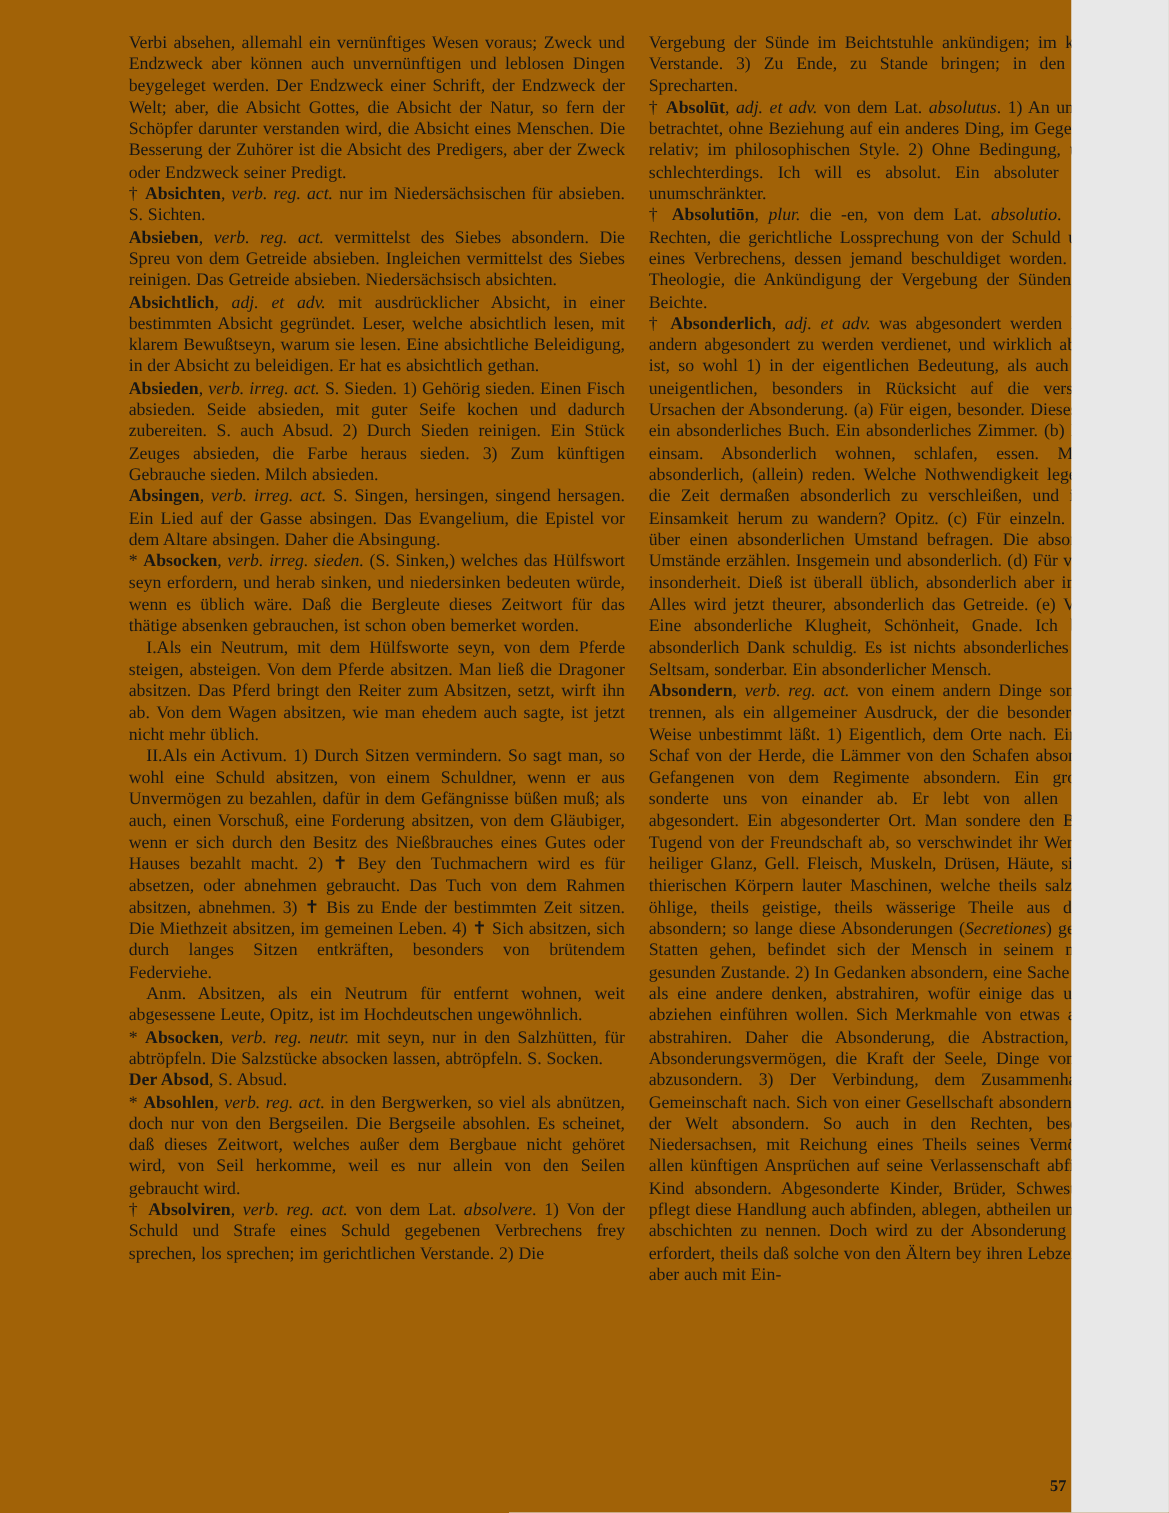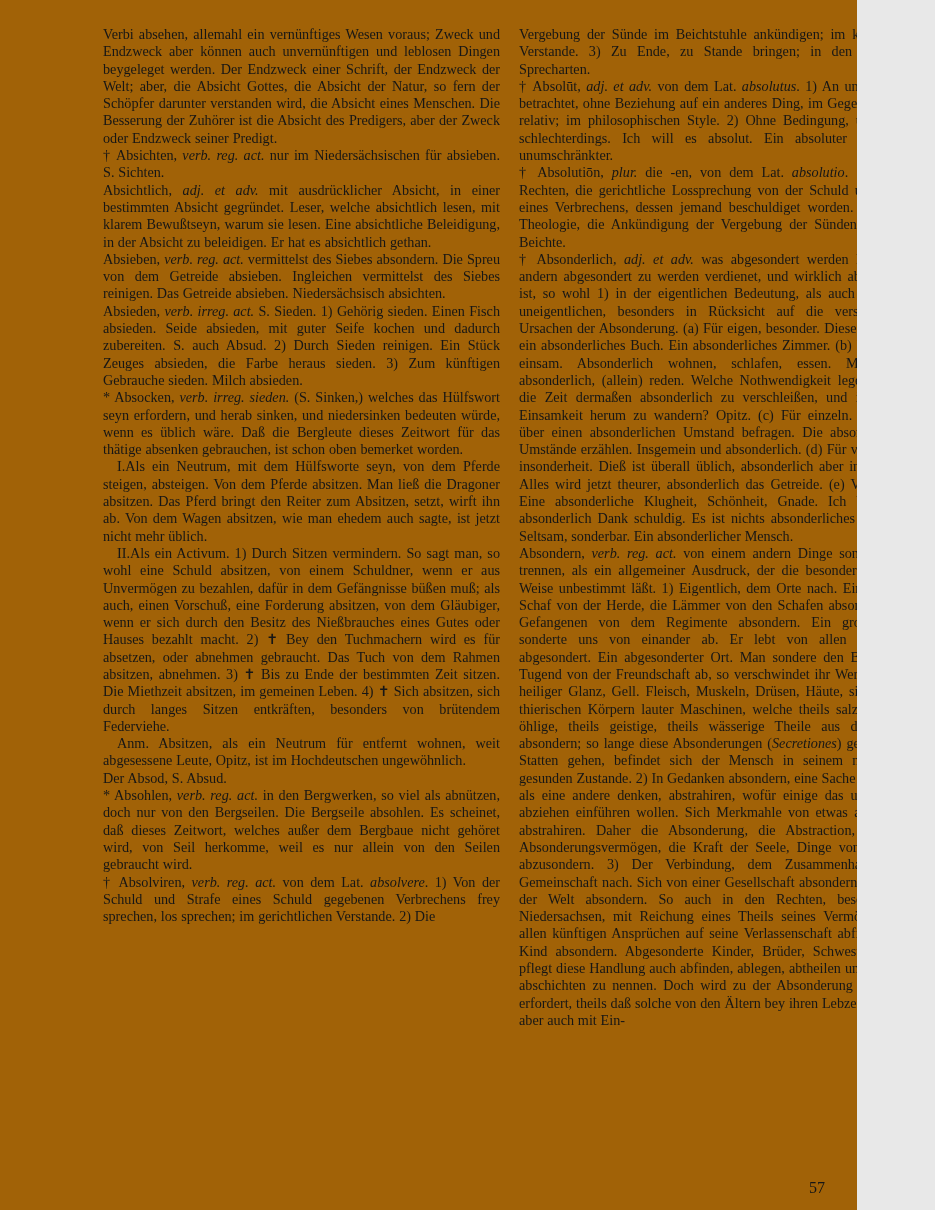--- a/index.html
+++ b/index.html
@@ -35,46 +35,49 @@
     word-spacing: 0.02em;
   }
   .para {
     margin: 0;
     padding: 0;
     text-indent: 0;
   }
   .para.indent {
     text-indent: 14px;
   }
-  .para b { font-weight: normal; }
+  .para b { font-weight: bold; }
   .para i { font-style: italic; }
   .pagenum {
     position: absolute;
-    right: 32px;
+    right: 4px;
     bottom: 13px;
-    font-size: 16px;
+    font-size: 13px;
     font-family: "Liberation Serif", "DejaVu Serif", serif;
     color: #161616;
+    font-weight: bold;
   }
 </style>
 </head>
 <body>
 
 <div class="page">
   <div class="columns">
     <div class="col" lang="de">
         <p class="para"><span>Verbi absehen, allemahl ein vernünftiges Wesen voraus; Zweck und Endzweck aber können auch unvernünftigen und leblosen Dingen beygeleget werden. Der Endzweck einer Schrift, der Endzweck der Welt; aber, die Absicht Gottes, die Absicht der Natur, so fern der Schöpfer darunter verstanden wird, die Absicht eines Menschen. Die Besserung der Zuhörer ist die Absicht des Predigers, aber der Zweck oder Endzweck seiner Predigt.</span></p>
         <p class="para"><span>† </span><b>Absichten</b><span>, </span><i>verb. reg. act.</i><span> nur im Niedersächsischen für absieben. S. Sichten.</span></p>
+        <p class="para"><b>Absieben</b><span>, </span><i>verb. reg. act.</i><span> vermittelst des Siebes absondern. Die Spreu von dem Getreide absieben. Ingleichen vermittelst des Siebes reinigen. Das Getreide absieben. Niedersächsisch absichten.</span></p>
         <p class="para"><b>Absichtlich</b><span>, </span><i>adj. et adv.</i><span> mit ausdrücklicher Absicht, in einer bestimmten Absicht gegründet. Leser, welche absichtlich lesen, mit klarem Bewußtseyn, warum sie lesen. Eine absichtliche Beleidigung, in der Absicht zu beleidigen. Er hat es absichtlich gethan.</span></p>
-        <p class="para"><b>Absieben</b><span>, </span><i>verb. reg. act.</i><span> vermittelst des Siebes absondern. Die Spreu von dem Getreide absieben. Ingleichen vermittelst des Siebes reinigen. Das Getreide absieben. Niedersächsisch absichten.</span></p>
         <p class="para"><b>Absieden</b><span>, </span><i>verb. irreg. act.</i><span> S. Sieden. 1) Gehörig sieden. Einen Fisch absieden. Seide absieden, mit guter Seife kochen und dadurch zubereiten. S. auch Absud. 2) Durch Sieden reinigen. Ein Stück Zeuges absieden, die Farbe heraus sieden. 3) Zum künftigen Gebrauche sieden. Milch absieden.</span></p>
+        <p class="para"><b>Absingen</b><span>, </span><i>verb. irreg. act.</i><span> S. Singen, hersingen, singend hersagen. Ein Lied auf der Gasse absingen. Das Evangelium, die Epistel vor dem Altare absingen. Daher die Absingung.</span></p>
         <p class="para"><span>* </span><b>Absocken</b><span>, </span><i>verb. irreg. sieden.</i><span> (S. Sinken,) welches das Hülfswort seyn erfordern, und herab sinken, und niedersinken bedeuten würde, wenn es üblich wäre. Daß die Bergleute dieses Zeitwort für das thätige absenken gebrauchen, ist schon oben bemerket worden.</span></p>
         <p class="para indent"><span>I.Als ein Neutrum, mit dem Hülfsworte seyn, von dem Pferde steigen, absteigen. Von dem Pferde absitzen. Man ließ die Dragoner absitzen. Das Pferd bringt den Reiter zum Absitzen, setzt, wirft ihn ab. Von dem Wagen absitzen, wie man ehedem auch sagte, ist jetzt nicht mehr üblich.</span></p>
         <p class="para indent"><span>II.Als ein Activum. 1) Durch Sitzen vermindern. So sagt man, so wohl eine Schuld absitzen, von einem Schuldner, wenn er aus Unvermögen zu bezahlen, dafür in dem Gefängnisse büßen muß; als auch, einen Vorschuß, eine Forderung absitzen, von dem Gläubiger, wenn er sich durch den Besitz des Nießbrauches eines Gutes oder Hauses bezahlt macht. 2) ✝ Bey den Tuchmachern wird es für absetzen, oder abnehmen gebraucht. Das Tuch von dem Rahmen absitzen, abnehmen. 3) ✝ Bis zu Ende der bestimmten Zeit sitzen. Die Miethzeit absitzen, im gemeinen Leben. 4) ✝ Sich absitzen, sich durch langes Sitzen entkräften, besonders von brütendem Federviehe.</span></p>
         <p class="para indent"><span>Anm. Absitzen, als ein Neutrum für entfernt wohnen, weit abgesessene Leute, Opitz, ist im Hochdeutschen ungewöhnlich.</span></p>
+        <p class="para"><span>* </span><b>Absocken</b><span>, </span><i>verb. reg. neutr.</i><span> mit seyn, nur in den Salzhütten, für abtröpfeln. Die Salzstücke absocken lassen, abtröpfeln. S. Socken.</span></p>
         <p class="para"><b>Der Absod</b><span>, S. Absud.</span></p>
         <p class="para"><span>* </span><b>Absohlen</b><span>, </span><i>verb. reg. act.</i><span> in den Bergwerken, so viel als abnützen, doch nur von den Bergseilen. Die Bergseile absohlen. Es scheinet, daß dieses Zeitwort, welches außer dem Bergbaue nicht gehöret wird, von Seil herkomme, weil es nur allein von den Seilen gebraucht wird.</span></p>
         <p class="para"><span>† </span><b>Absolviren</b><span>, </span><i>verb. reg. act.</i><span> von dem Lat. </span><i>absolvere</i><span>. 1) Von der Schuld und Strafe eines Schuld gegebenen Verbrechens frey sprechen, los sprechen; im gerichtlichen Verstande. 2) Die</span></p>
       </div>
     <div class="col" lang="de">
         <p class="para"><span>Vergebung der Sünde im Beichtstuhle ankündigen; im kirchlichen Verstande. 3) Zu Ende, zu Stande bringen; in den niedrigen Sprecharten.</span></p>
         <p class="para"><span>† </span><b>Absolūt</b><span>, </span><i>adj. et adv.</i><span> von dem Lat. </span><i>absolutus</i><span>. 1) An und für sich betrachtet, ohne Beziehung auf ein anderes Ding, im Gegensatze des relativ; im philosophischen Style. 2) Ohne Bedingung, unbedingt, schlechterdings. Ich will es absolut. Ein absoluter Herr, ein unumschränkter.</span></p>
         <p class="para"><span>† </span><b>Absolutiōn</b><span>, </span><i>plur.</i><span> die -en, von dem Lat. </span><i>absolutio</i><span>. 1) In den Rechten, die gerichtliche Lossprechung von der Schuld und Strafe eines Verbrechens, dessen jemand beschuldiget worden. 2) In der Theologie, die Ankündigung der Vergebung der Sünden nach der Beichte.</span></p>
         <p class="para"><span>† </span><b>Absonderlich</b><span>, </span><i>adj. et adv.</i><span> was abgesondert werden kann, von andern abgesondert zu werden verdienet, und wirklich abgesondert ist, so wohl 1) in der eigentlichen Bedeutung, als auch 2) in der uneigentlichen, besonders in Rücksicht auf die verschiedenen Ursachen der Absonderung. (a) Für eigen, besonder. Dieses erfordert ein absonderliches Buch. Ein absonderliches Zimmer. (b) Für allein, einsam. Absonderlich wohnen, schlafen, essen. Mit einem absonderlich, (allein) reden. Welche Nothwendigkeit leget dir auf, die Zeit dermaßen absonderlich zu verschleißen, und in solcher Einsamkeit herum zu wandern? Opitz. (c) Für einzeln. Jemanden über einen absonderlichen Umstand befragen. Die absonderlichen Umstände erzählen. Insgemein und absonderlich. (d) Für vor andern, insonderheit. Dieß ist überall üblich, absonderlich aber in Franken. Alles wird jetzt theurer, absonderlich das Getreide. (e) Vorzüglich. Eine absonderliche Klugheit, Schönheit, Gnade. Ich bin ihnen absonderlich Dank schuldig. Es ist nichts absonderliches daran. (f) Seltsam, sonderbar. Ein absonderlicher Mensch.</span></p>
         <p class="para"><b>Absondern</b><span>, </span><i>verb. reg. act.</i><span> von einem andern Dinge sondern oder trennen, als ein allgemeiner Ausdruck, der die besondere Art und Weise unbestimmt läßt. 1) Eigentlich, dem Orte nach. Ein räudiges Schaf von der Herde, die Lämmer von den Schafen absondern. Die Gefangenen von dem Regimente absondern. Ein großer Fluß sonderte uns von einander ab. Er lebt von allen Menschen abgesondert. Ein abgesonderter Ort. Man sondere den Begriff der Tugend von der Freundschaft ab, so verschwindet ihr Werth und ihr heiliger Glanz, Gell. Fleisch, Muskeln, Drüsen, Häute, sind in den thierischen Körpern lauter Maschinen, welche theils salzige, theils öhlige, theils geistige, theils wässerige Theile aus dem Blute absondern; so lange diese Absonderungen (</span><i>Secretiones</i><span>) gehörig von Statten gehen, befindet sich der Mensch in seinem natürlichen gesunden Zustande. 2) In Gedanken absondern, eine Sache deutlicher als eine andere denken, abstrahiren, wofür einige das unbequeme abziehen einführen wollen. Sich Merkmahle von etwas absondern, abstrahiren. Daher die Absonderung, die Abstraction, und das Absonderungsvermögen, die Kraft der Seele, Dinge von einander abzusondern. 3) Der Verbindung, dem Zusammenhange, der Gemeinschaft nach. Sich von einer Gesellschaft absondern. Sich von der Welt absondern. So auch in den Rechten, besonders in Niedersachsen, mit Reichung eines Theils seines Vermögens von allen künftigen Ansprüchen auf seine Verlassenschaft abfinden. Ein Kind absondern. Abgesonderte Kinder, Brüder, Schwestern. Man pflegt diese Handlung auch abfinden, ablegen, abtheilen und in Soest abschichten zu nennen. Doch wird zu der Absonderung besonders erfordert, theils daß solche von den Ältern bey ihren Lebzeiten, theils aber auch mit Ein-</span></p>

